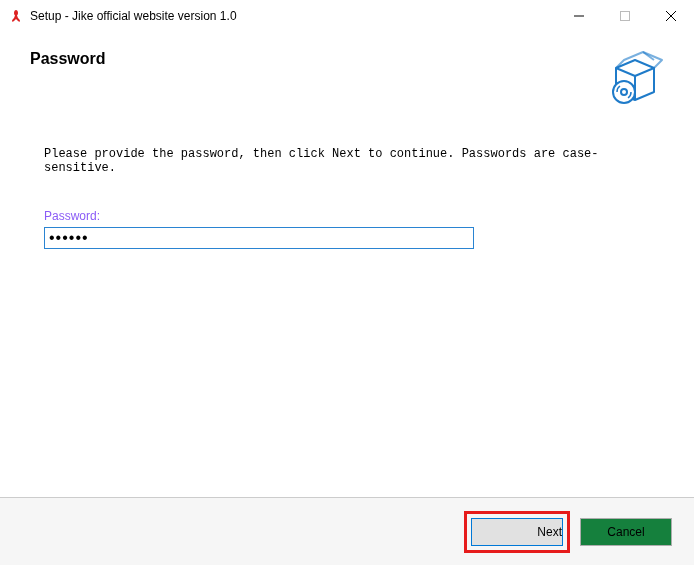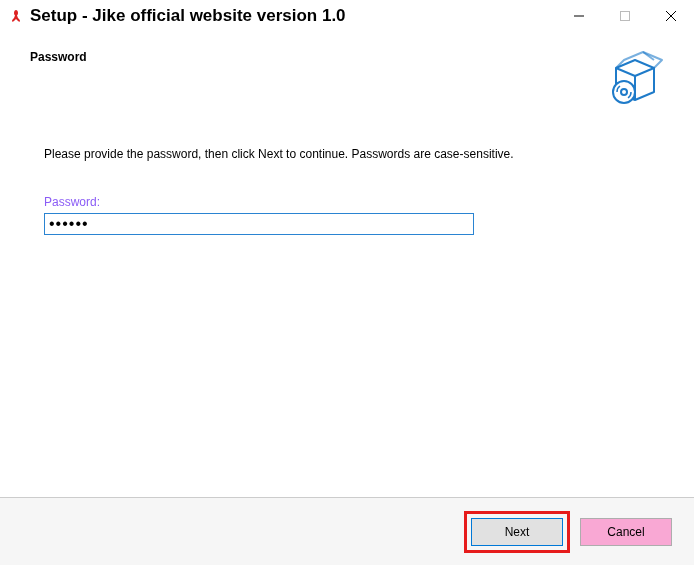--- a/index.html
+++ b/index.html
@@ -20,24 +20,23 @@
     }
     .titlebar-icon {
       width: 16px;
       height: 16px;
       margin-right: 6px;
       display: flex;
       align-items: center;
       justify-content: center;
     }
     .titlebar-title {
-      font-size: 17px;
+      font-size: 12px;
       color: #000;
       flex: 1;
-      font-weight: bold;
     }
     .window-controls {
       display: flex;
       height: 100%;
     }
     .win-btn {
       width: 46px;
       height: 32px;
       display: flex;
       align-items: center;
@@ -51,37 +50,38 @@
       height: 465px;
     }
     .header-row {
       display: flex;
       justify-content: space-between;
       align-items: flex-start;
     }
     .header-text { }
     .heading {
       font-weight: bold;
-      font-size: 12px;
+      font-size: 16px;
       color: #000;
       margin-bottom: 2px;
     }
     .subheading {
       font-size: 12px;
       color: #000;
       margin-left: 14px;
     }
     .header-icon {
       margin-right: 0;
     }
     .instruction {
       margin-top: 36px;
       margin-left: 14px;
       font-size: 12px;
       color: #000;
+      font-family: Liberation Mono, monospace;
     }
     .field-label {
       margin-top: 34px;
       margin-left: 14px;
       font-size: 12px;
       color: #8b5cf6;
     }
     .password-input {
       margin-top: 4px;
       margin-left: 14px;
@@ -101,28 +101,29 @@
       justify-content: flex-end;
       align-items: center;
       padding-right: 22px;
       gap: 10px;
       background: #f6f6f6;
     }
     .btn {
       width: 92px;
       height: 28px;
       font-size: 12px;
-      background: #f9a8d4;
+      background: #15803d;
       border: 1px solid #adadad;
       cursor: pointer;
       font-family: inherit;
     }
     .btn-primary {
       border: 1px solid #0078d7;
       background: #e1e1e1;
+      text-align: right;
     }
     .highlight-box {
       border: 3px solid #e61b1b;
       padding: 4px;
       display: inline-flex;
     }
   </style>
 </head>
 <body>
 

